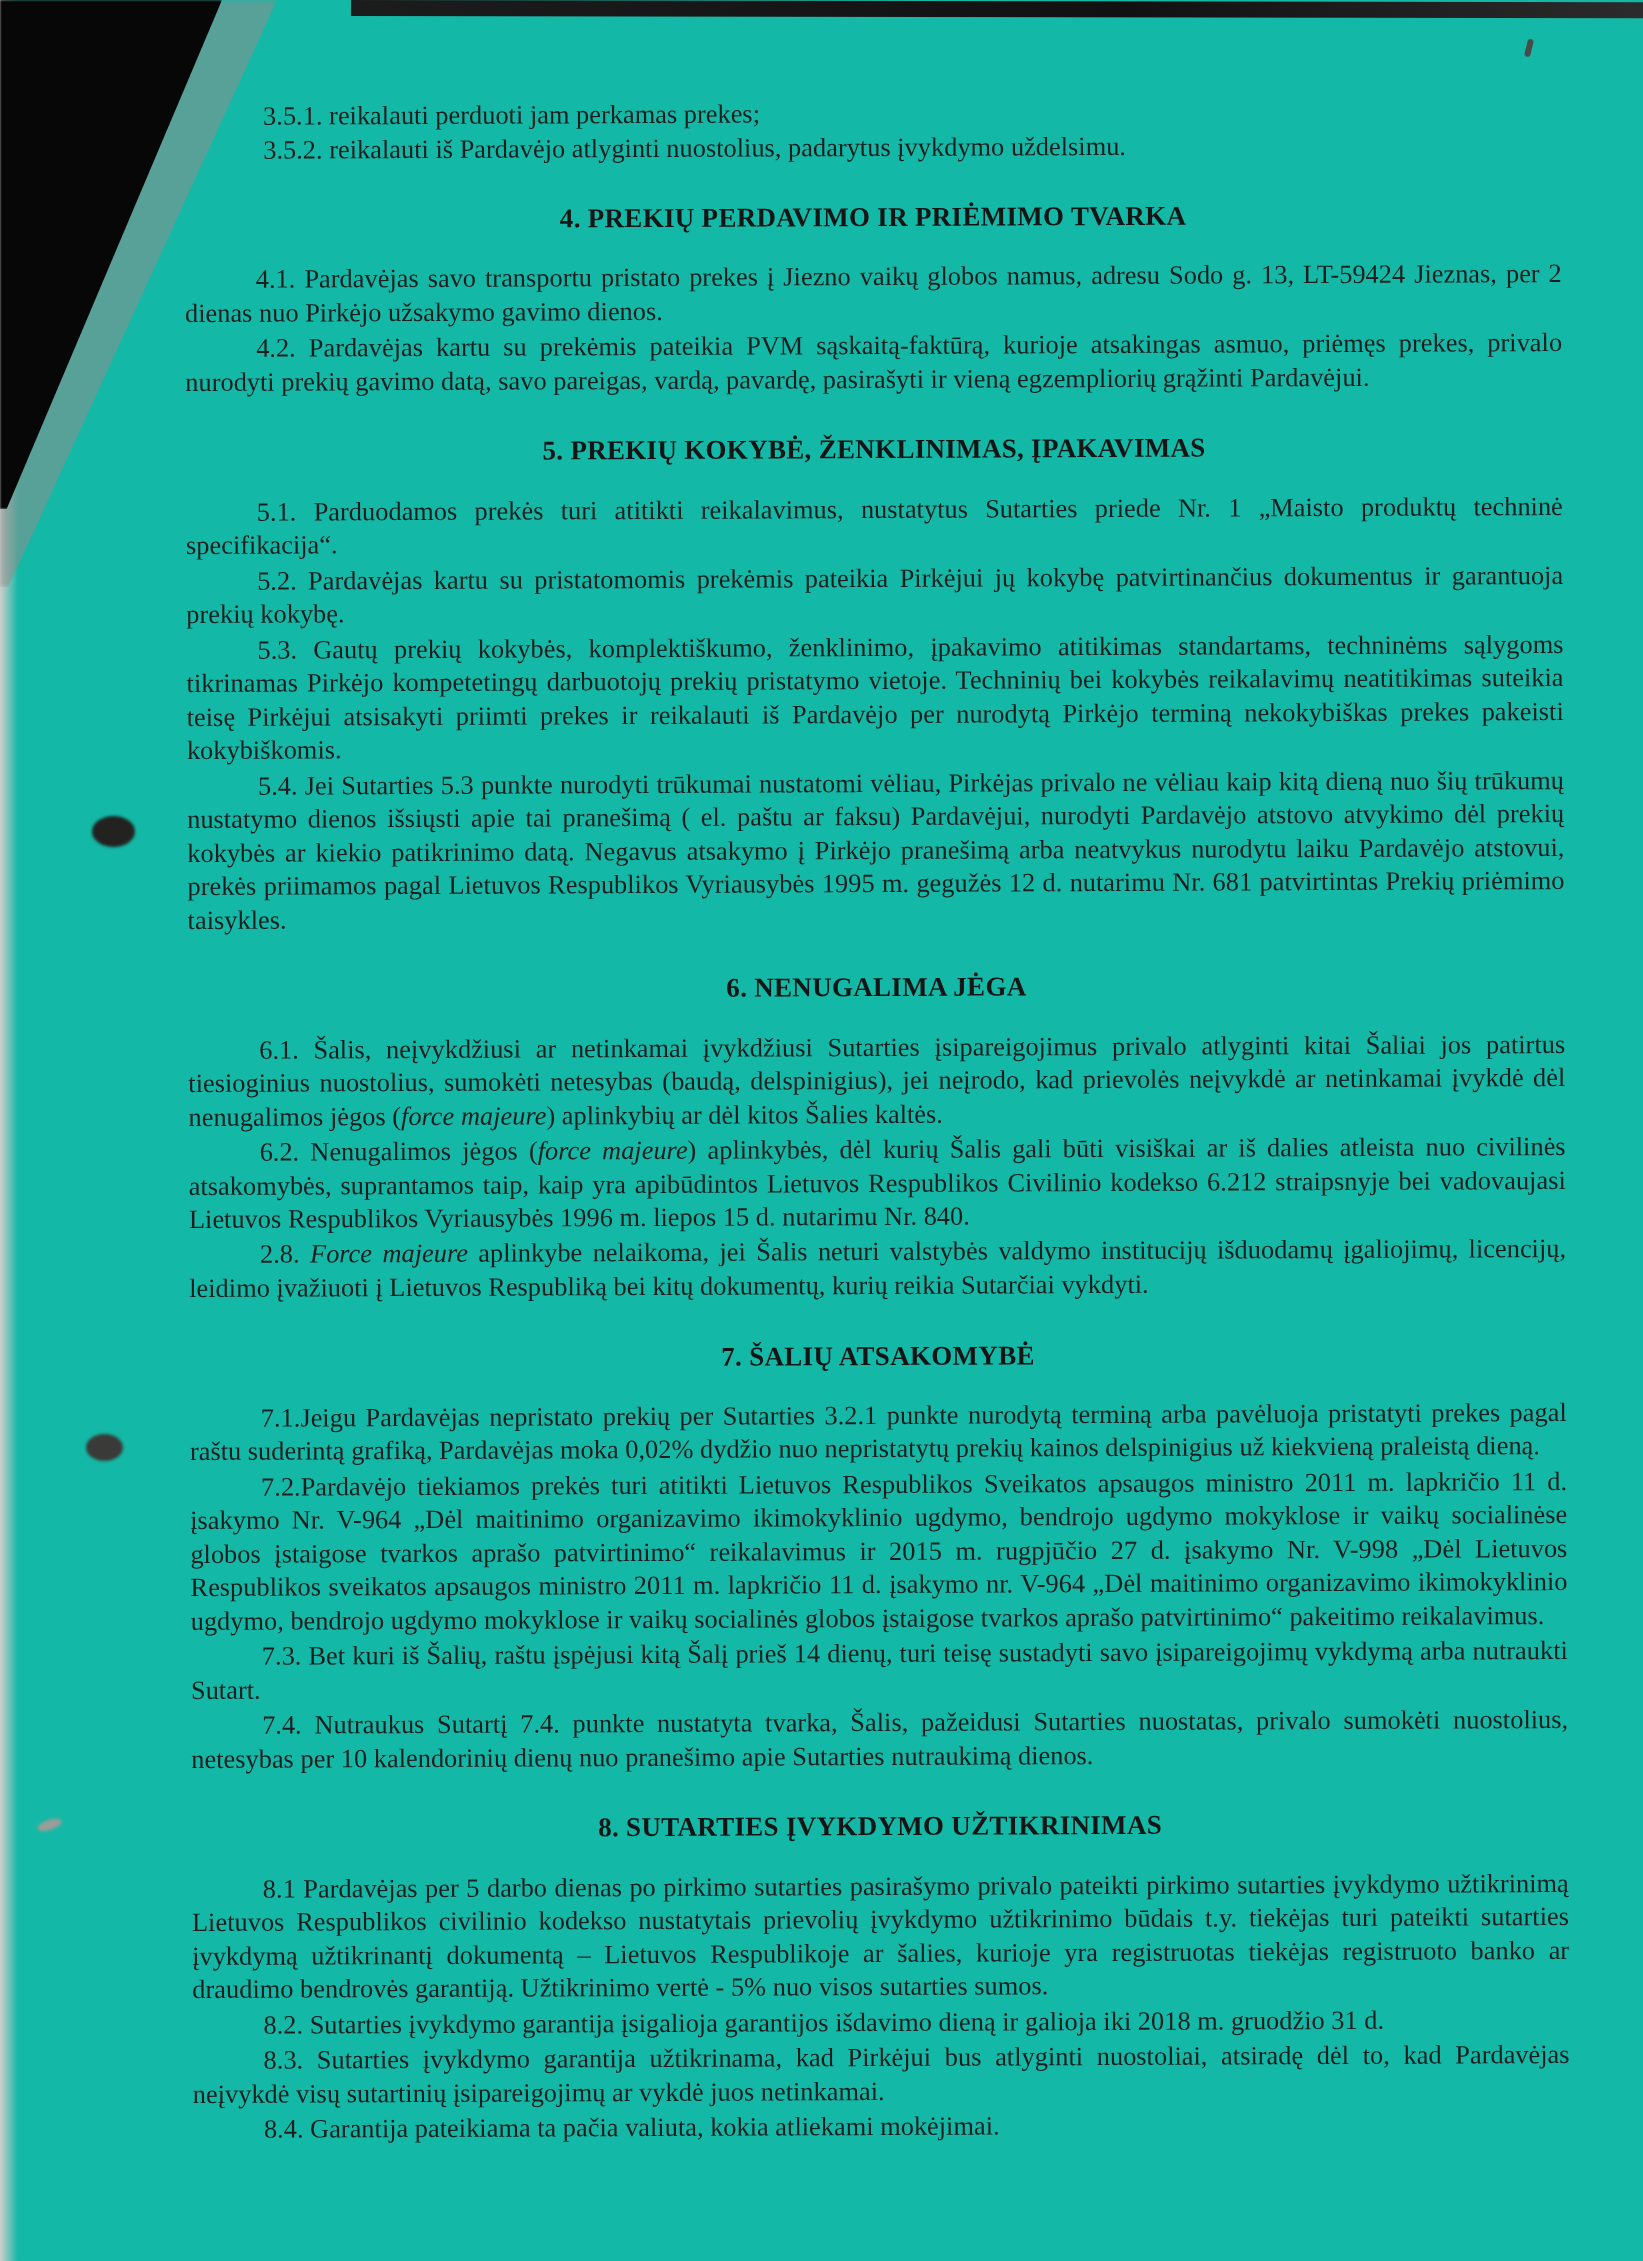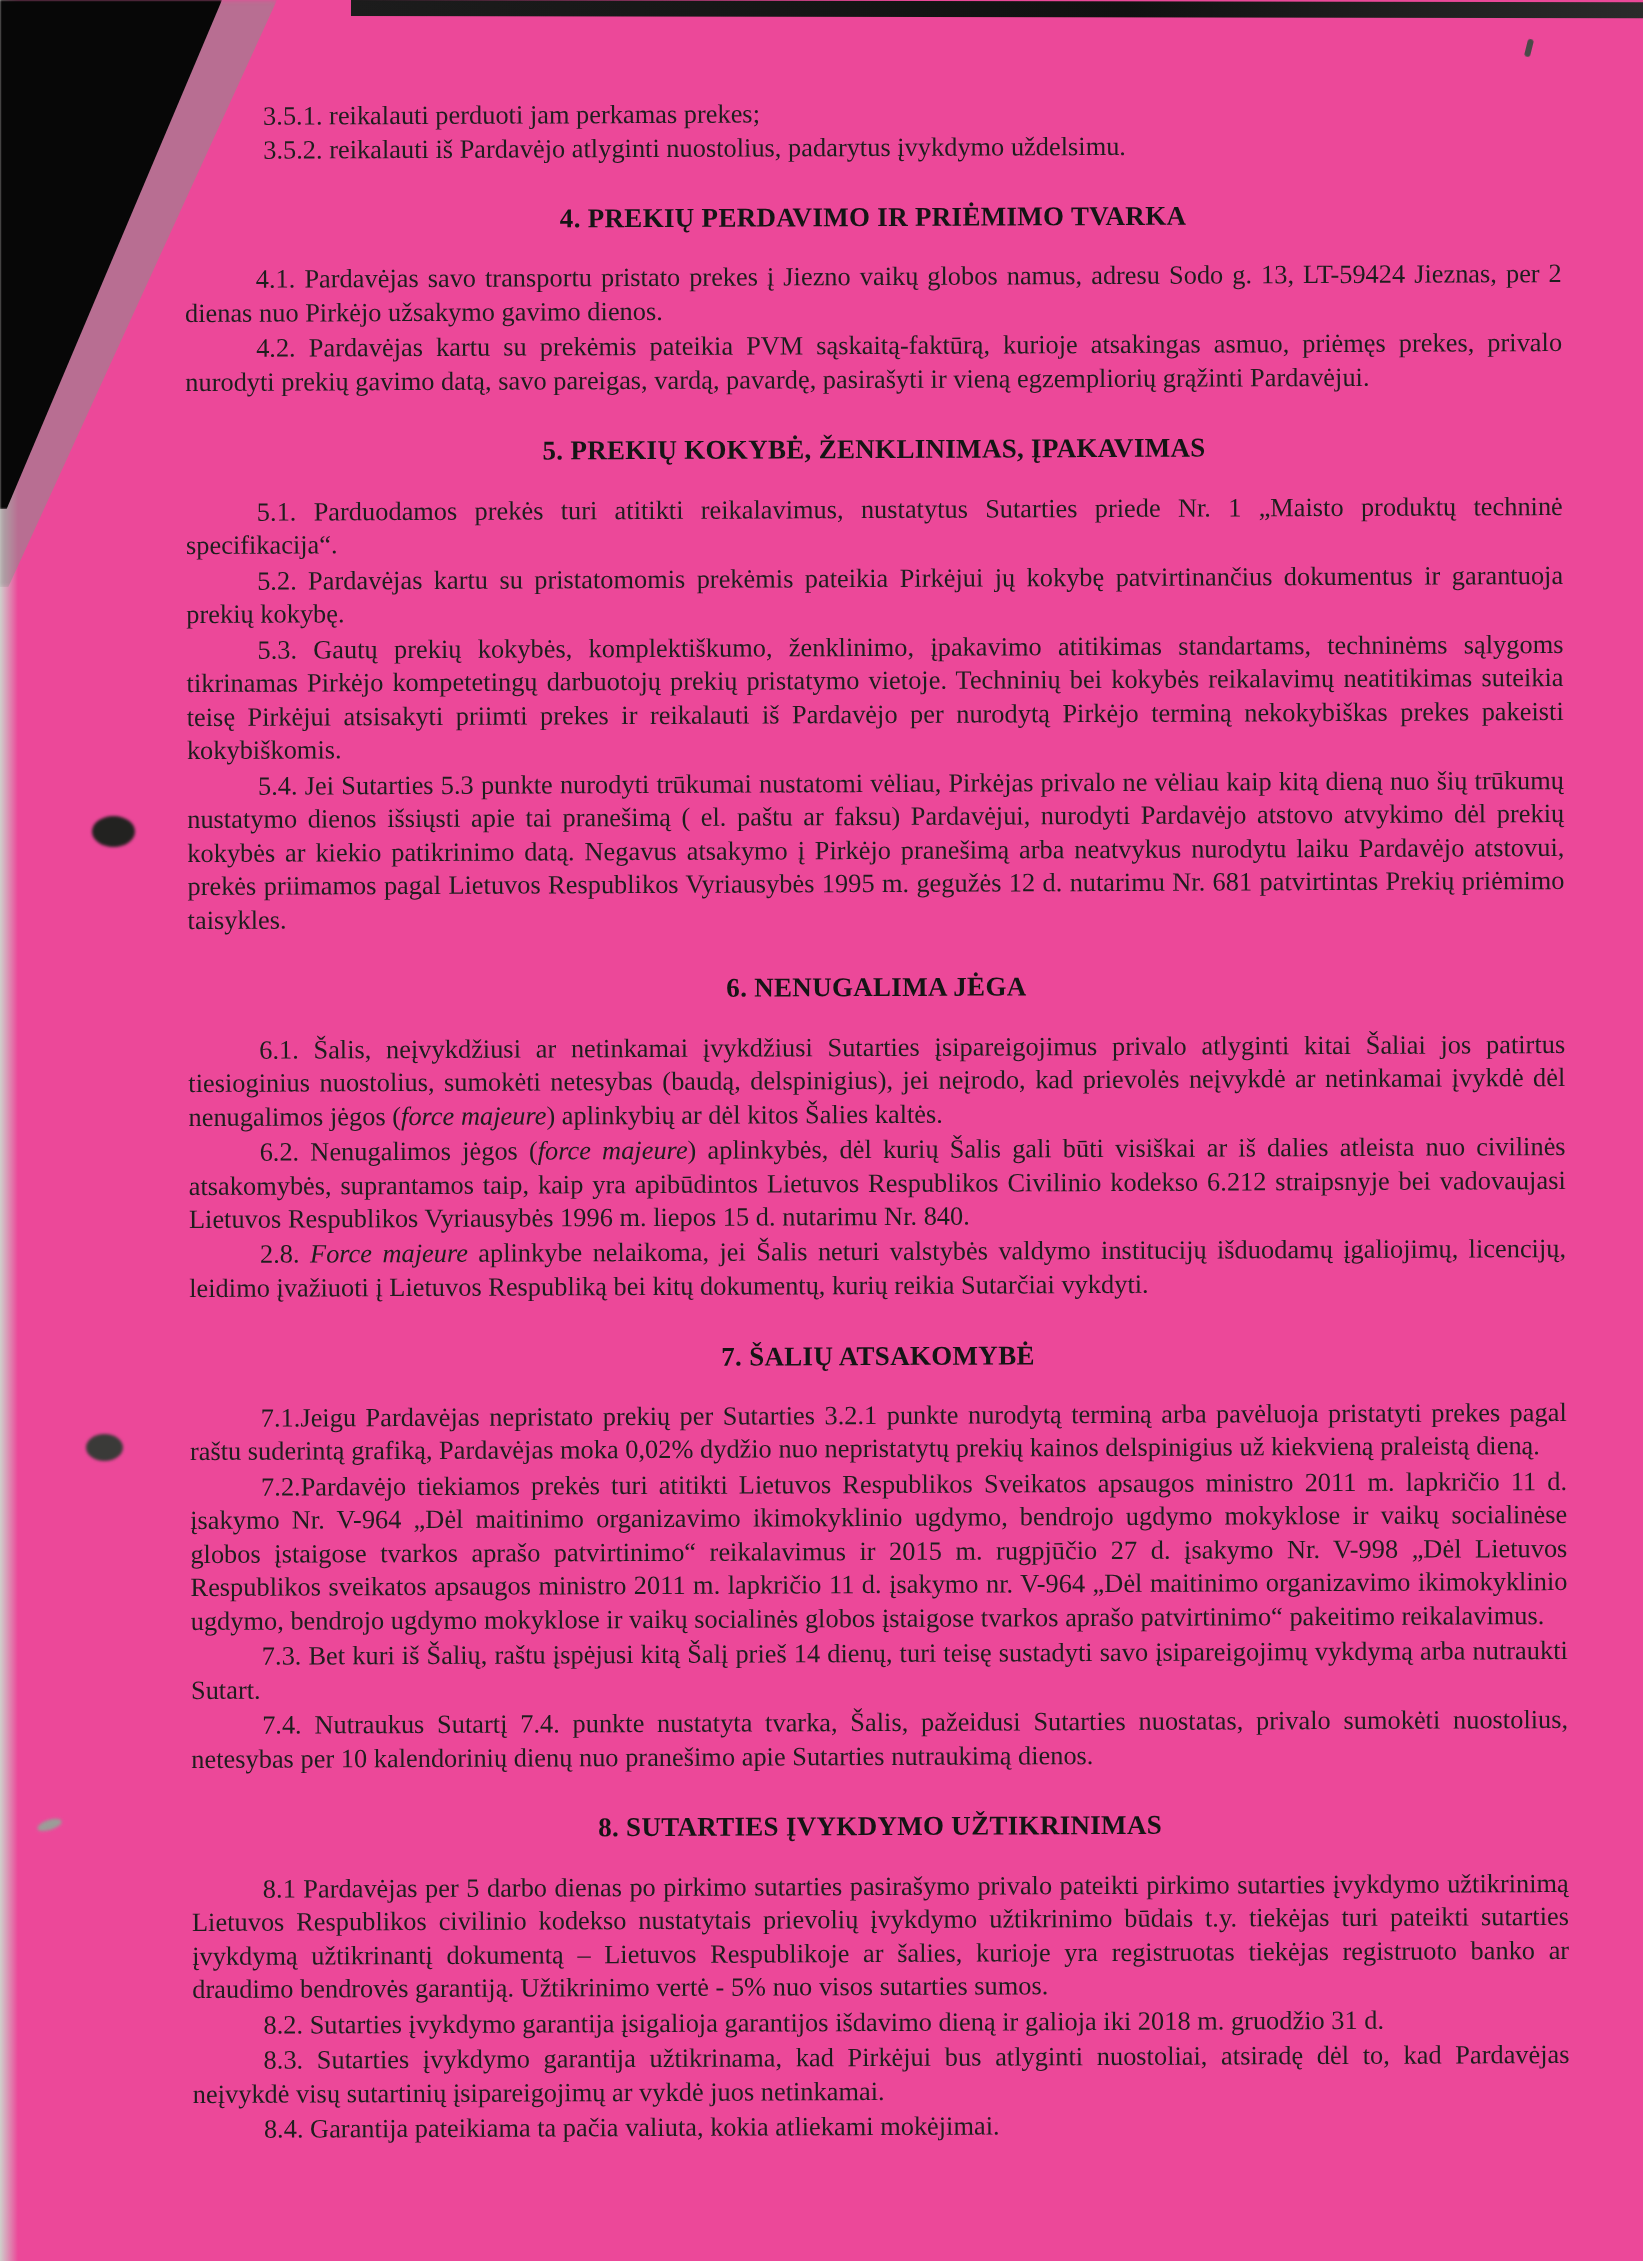--- a/index.html
+++ b/index.html
@@ -11,21 +11,21 @@
     width: 1644px;
     height: 2261px;
     position: relative;
     background: #e9e9e7;
     overflow: hidden;
     font-family: "Liberation Serif", serif;
   }
   .page {
     position: absolute;
     inset: 0;
-    background: #ec4899;
+    background: #14b8a6;
   }
   
   .left-edge-shadow {
     position: absolute;
     left: 0; top: 0; bottom: 0;
     width: 18px;
     background: linear-gradient(to right, #cfcfcb, rgba(250,250,248,0));
   }
   .corner-wedge-soft {
     position: absolute;

